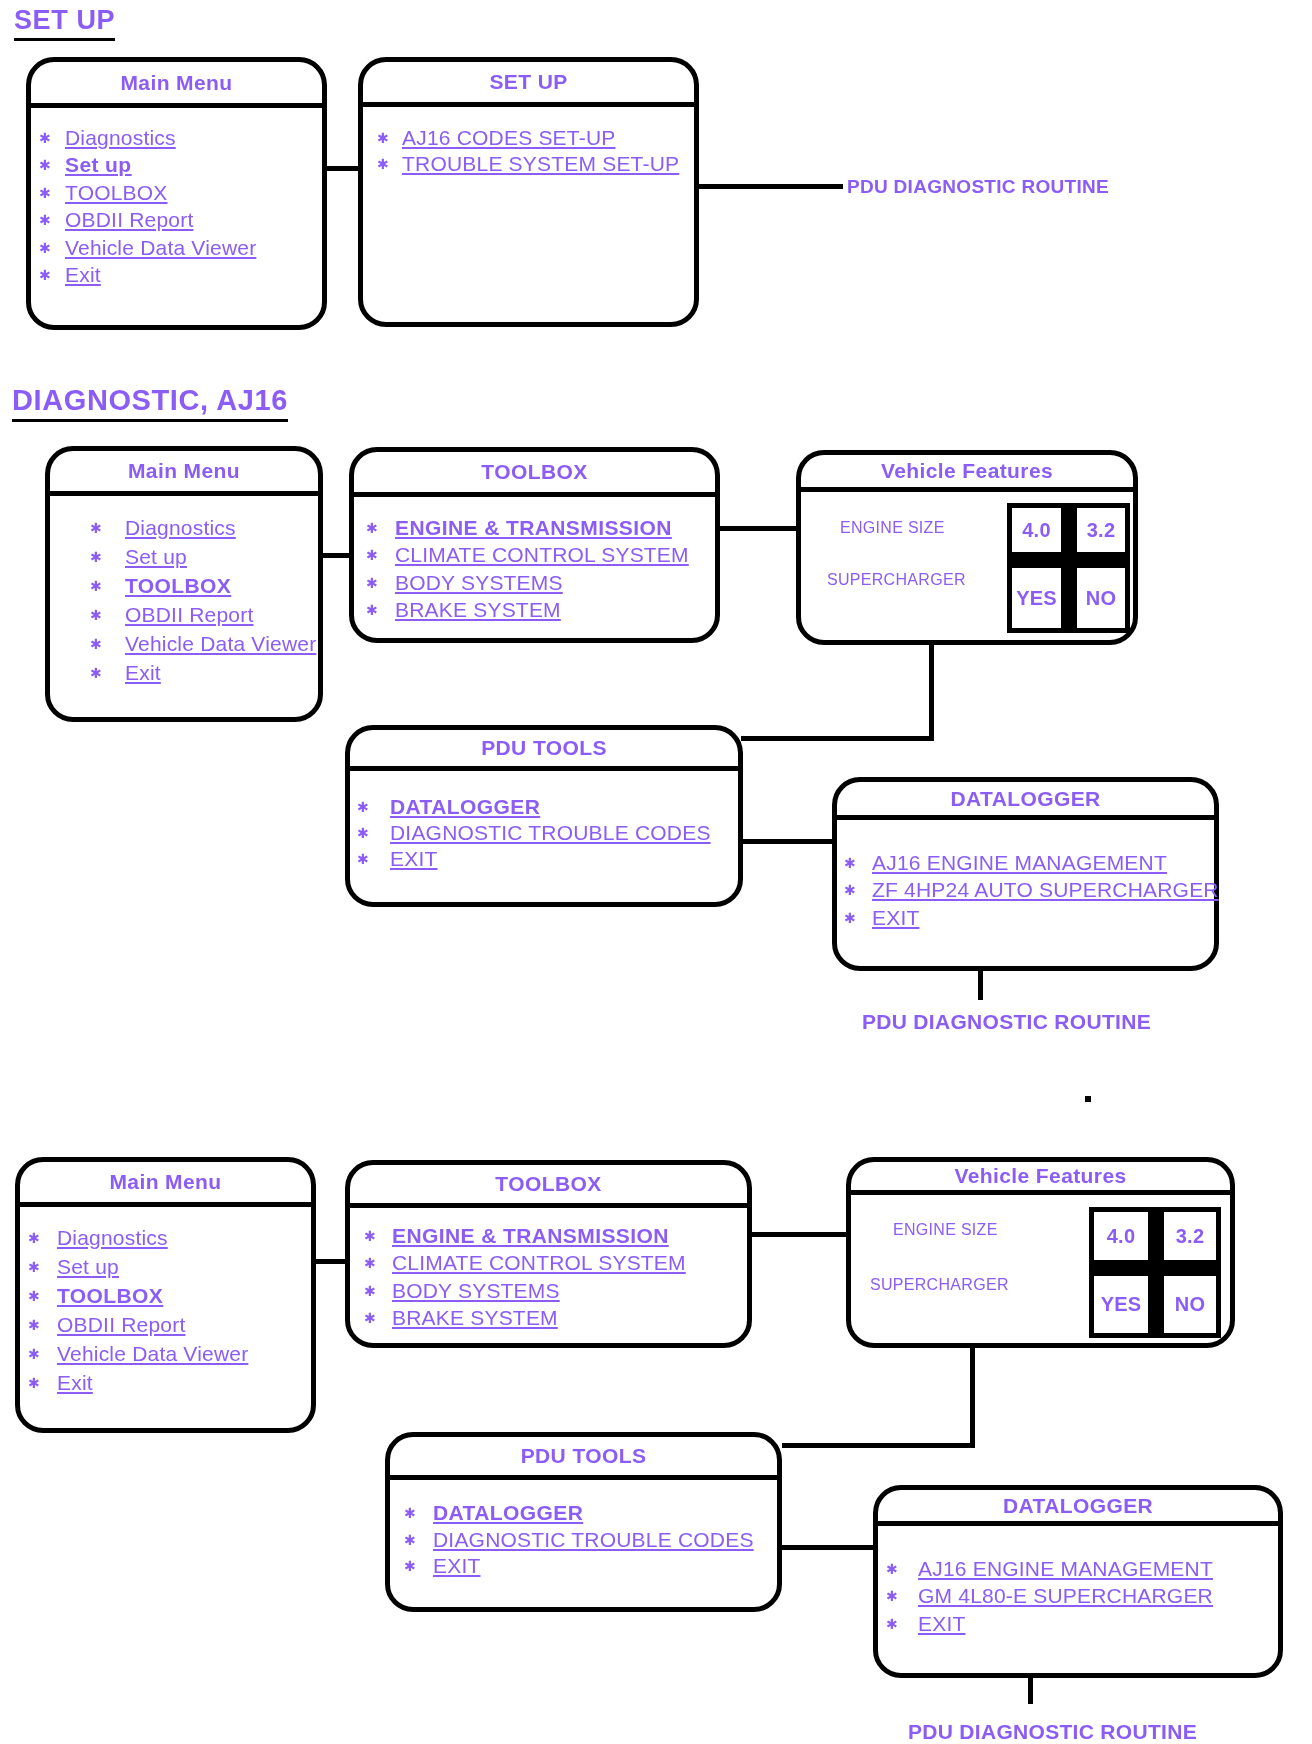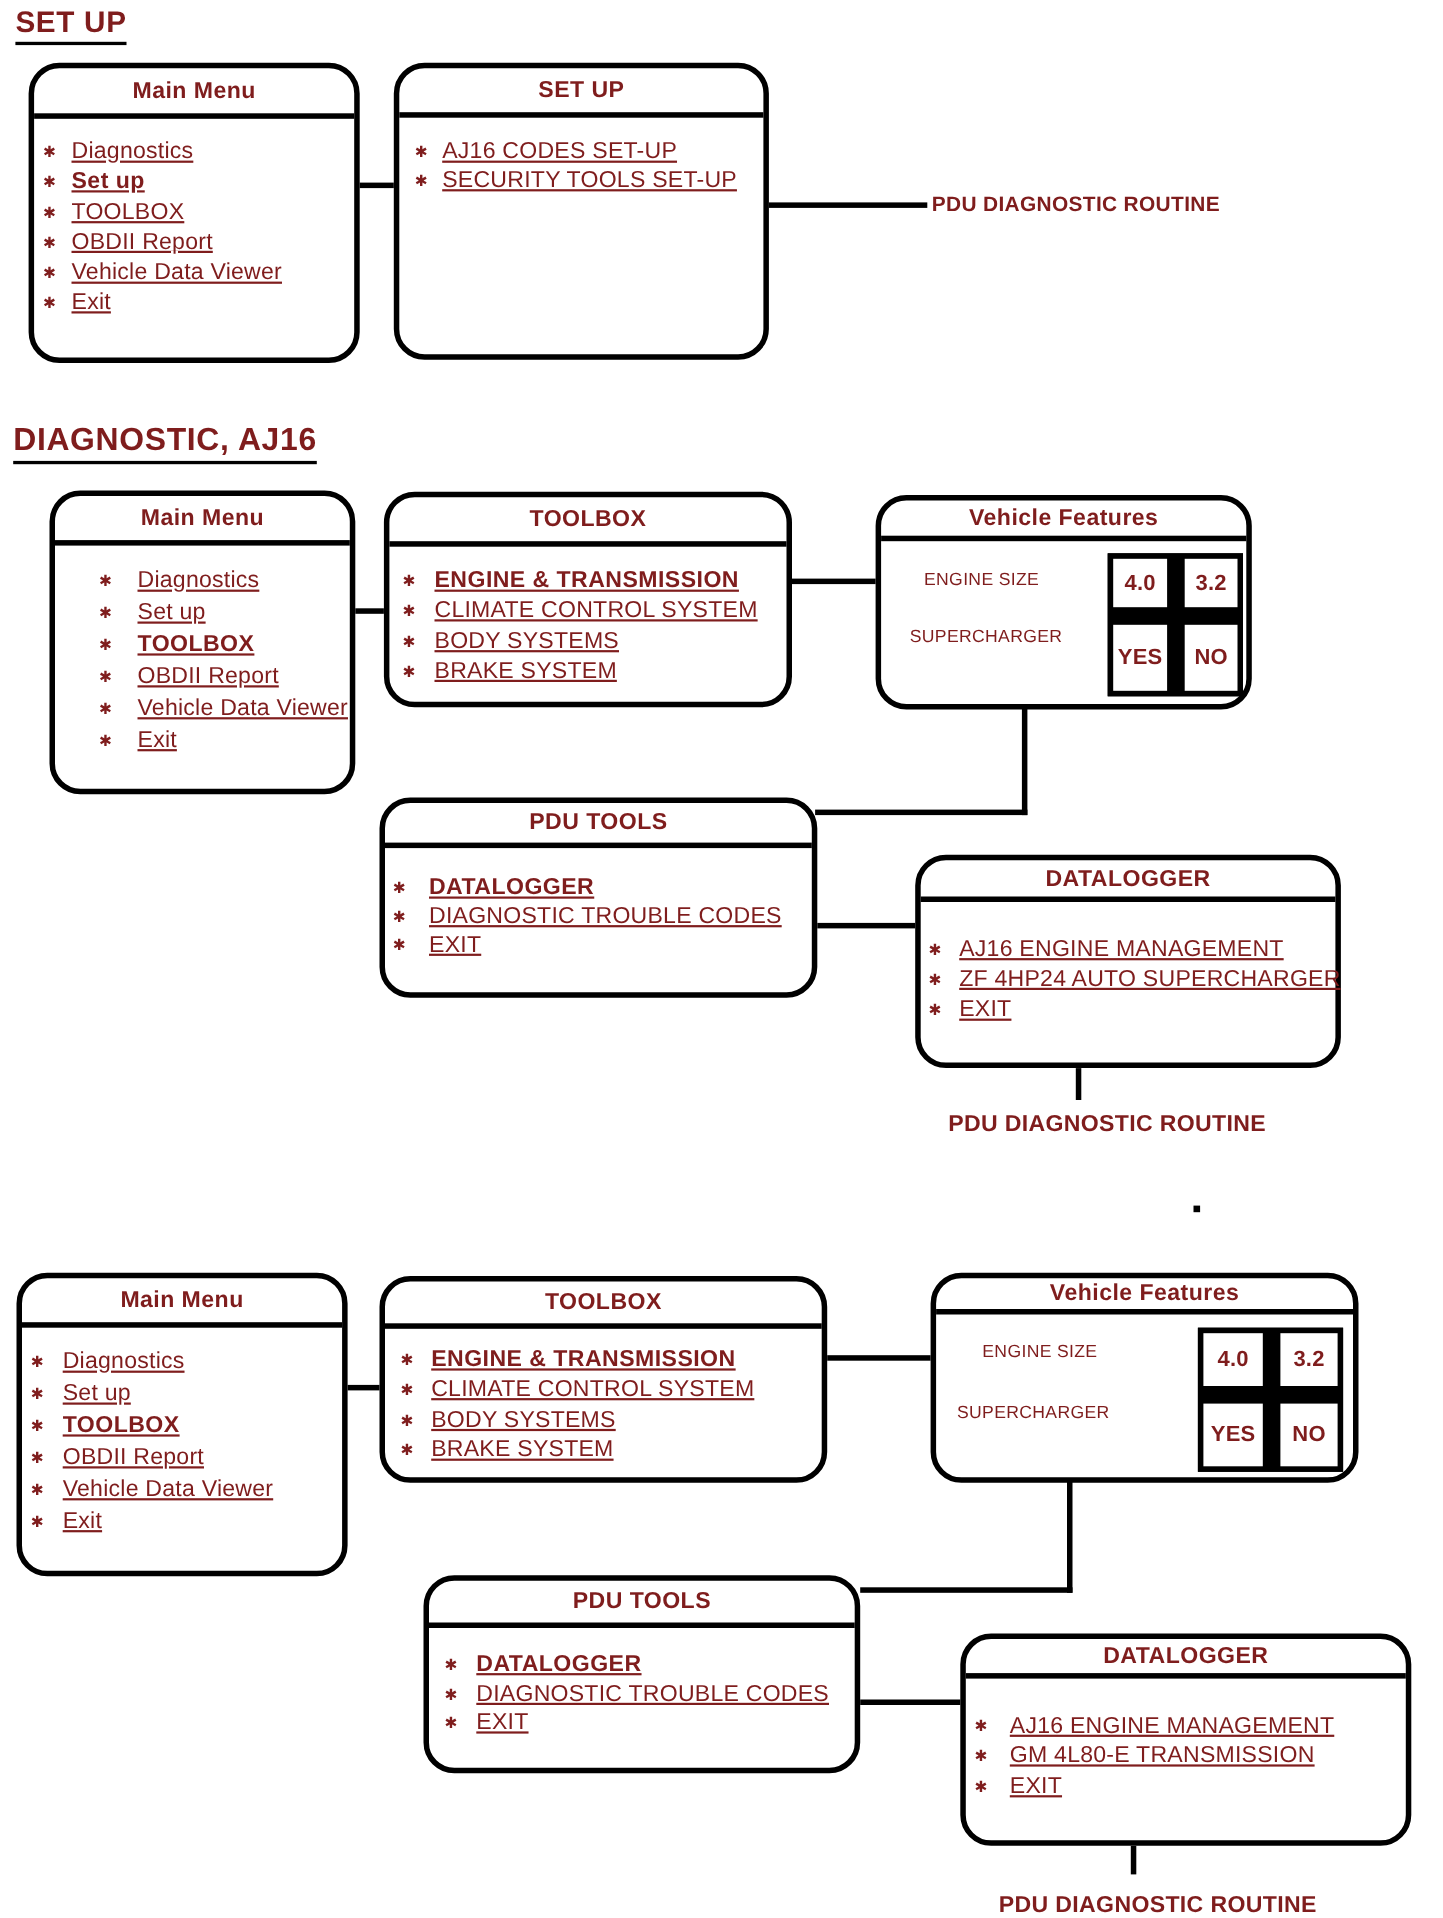--- a/index.html
+++ b/index.html
@@ -1,17 +1,17 @@
 <!DOCTYPE html>
 <html><head>
 <meta charset="utf-8">
 <style>
   html,body{margin:0;padding:0;background:#ffffff;}
   .stage{position:relative;width:1312px;height:1744px;background:#fff;
-         font-family:"Liberation Sans","DejaVu Sans",sans-serif;color:#7f1d1d;overflow:hidden;}
+         font-family:"Liberation Sans","DejaVu Sans",sans-serif;color:#8b5cf6;overflow:hidden;}
   .box{position:absolute;border:5px solid #000;border-radius:28px;box-sizing:border-box;background:#fff;}
   .bt{border-bottom:5px solid #000;text-align:center;font-weight:bold;font-size:21px;letter-spacing:.4px;overflow:hidden;}
   .bi{position:relative;}
   .mi{display:flex;align-items:center;height:var(--lh);}
   .bu{flex:none;width:var(--bw);font-size:14px;line-height:1;}
   .lb{white-space:nowrap;font-size:21px;letter-spacing:.2px;text-decoration:underline;}
   .mi.em .lb{font-weight:bold;letter-spacing:.4px;}
   .vfl{position:absolute;font-size:16px;letter-spacing:.3px;white-space:nowrap;}
   .vfgrid{position:absolute;display:grid;gap:16px;border:5px solid #000;background:#000;}
   .cell{background:#fff;display:flex;align-items:center;justify-content:center;font-size:20px;letter-spacing:.2px;font-weight:bold;}
@@ -60,21 +60,21 @@
 
   <div class="box" style="left:358px;top:57px;width:341px;height:270px;">
     <div class="bt" style="height:40px;line-height:40px;">SET UP</div>
     <div class="bi" style="--lh:26px;--bw:25px;padding:18px 0 0 14px;">
         <div class="mi">
           <span class="bu">✱</span>
           <span class="lb">AJ16 CODES SET-UP</span>
         </div>
         <div class="mi">
           <span class="bu">✱</span>
-          <span class="lb">SECURITY TOOLS SET-UP</span>
+          <span class="lb">TROUBLE SYSTEM SET-UP</span>
         </div>
       </div>
   </div>
 
   <div class="hl" style="left:327px;top:166px;width:31px;"></div>
   <div class="hl" style="left:699px;top:184px;width:144px;"></div>
   <div class="flabel" style="left:847px;top:176px;font-size:19px;">PDU DIAGNOSTIC ROUTINE</div>
 
   <div class="heading" style="left:12px;top:384px;font-size:29px;">DIAGNOSTIC, AJ16</div>
 
@@ -272,21 +272,21 @@
 
   <div class="box" style="left:873px;top:1485px;width:410px;height:193px;">
     <div class="bt" style="height:31px;line-height:31px;">DATALOGGER</div>
     <div class="bi" style="--lh:27.5px;--bw:32px;padding:29px 0 0 8px;">
         <div class="mi">
           <span class="bu">✱</span>
           <span class="lb">AJ16 ENGINE MANAGEMENT</span>
         </div>
         <div class="mi">
           <span class="bu">✱</span>
-          <span class="lb">GM 4L80-E TRANSMISSION</span>
+          <span class="lb">GM 4L80-E SUPERCHARGER</span>
         </div>
         <div class="mi">
           <span class="bu">✱</span>
           <span class="lb">EXIT</span>
         </div>
       </div>
   </div>
 
   <div class="hl" style="left:316px;top:1259px;width:29px;"></div>
   <div class="hl" style="left:752px;top:1232px;width:94px;"></div>

